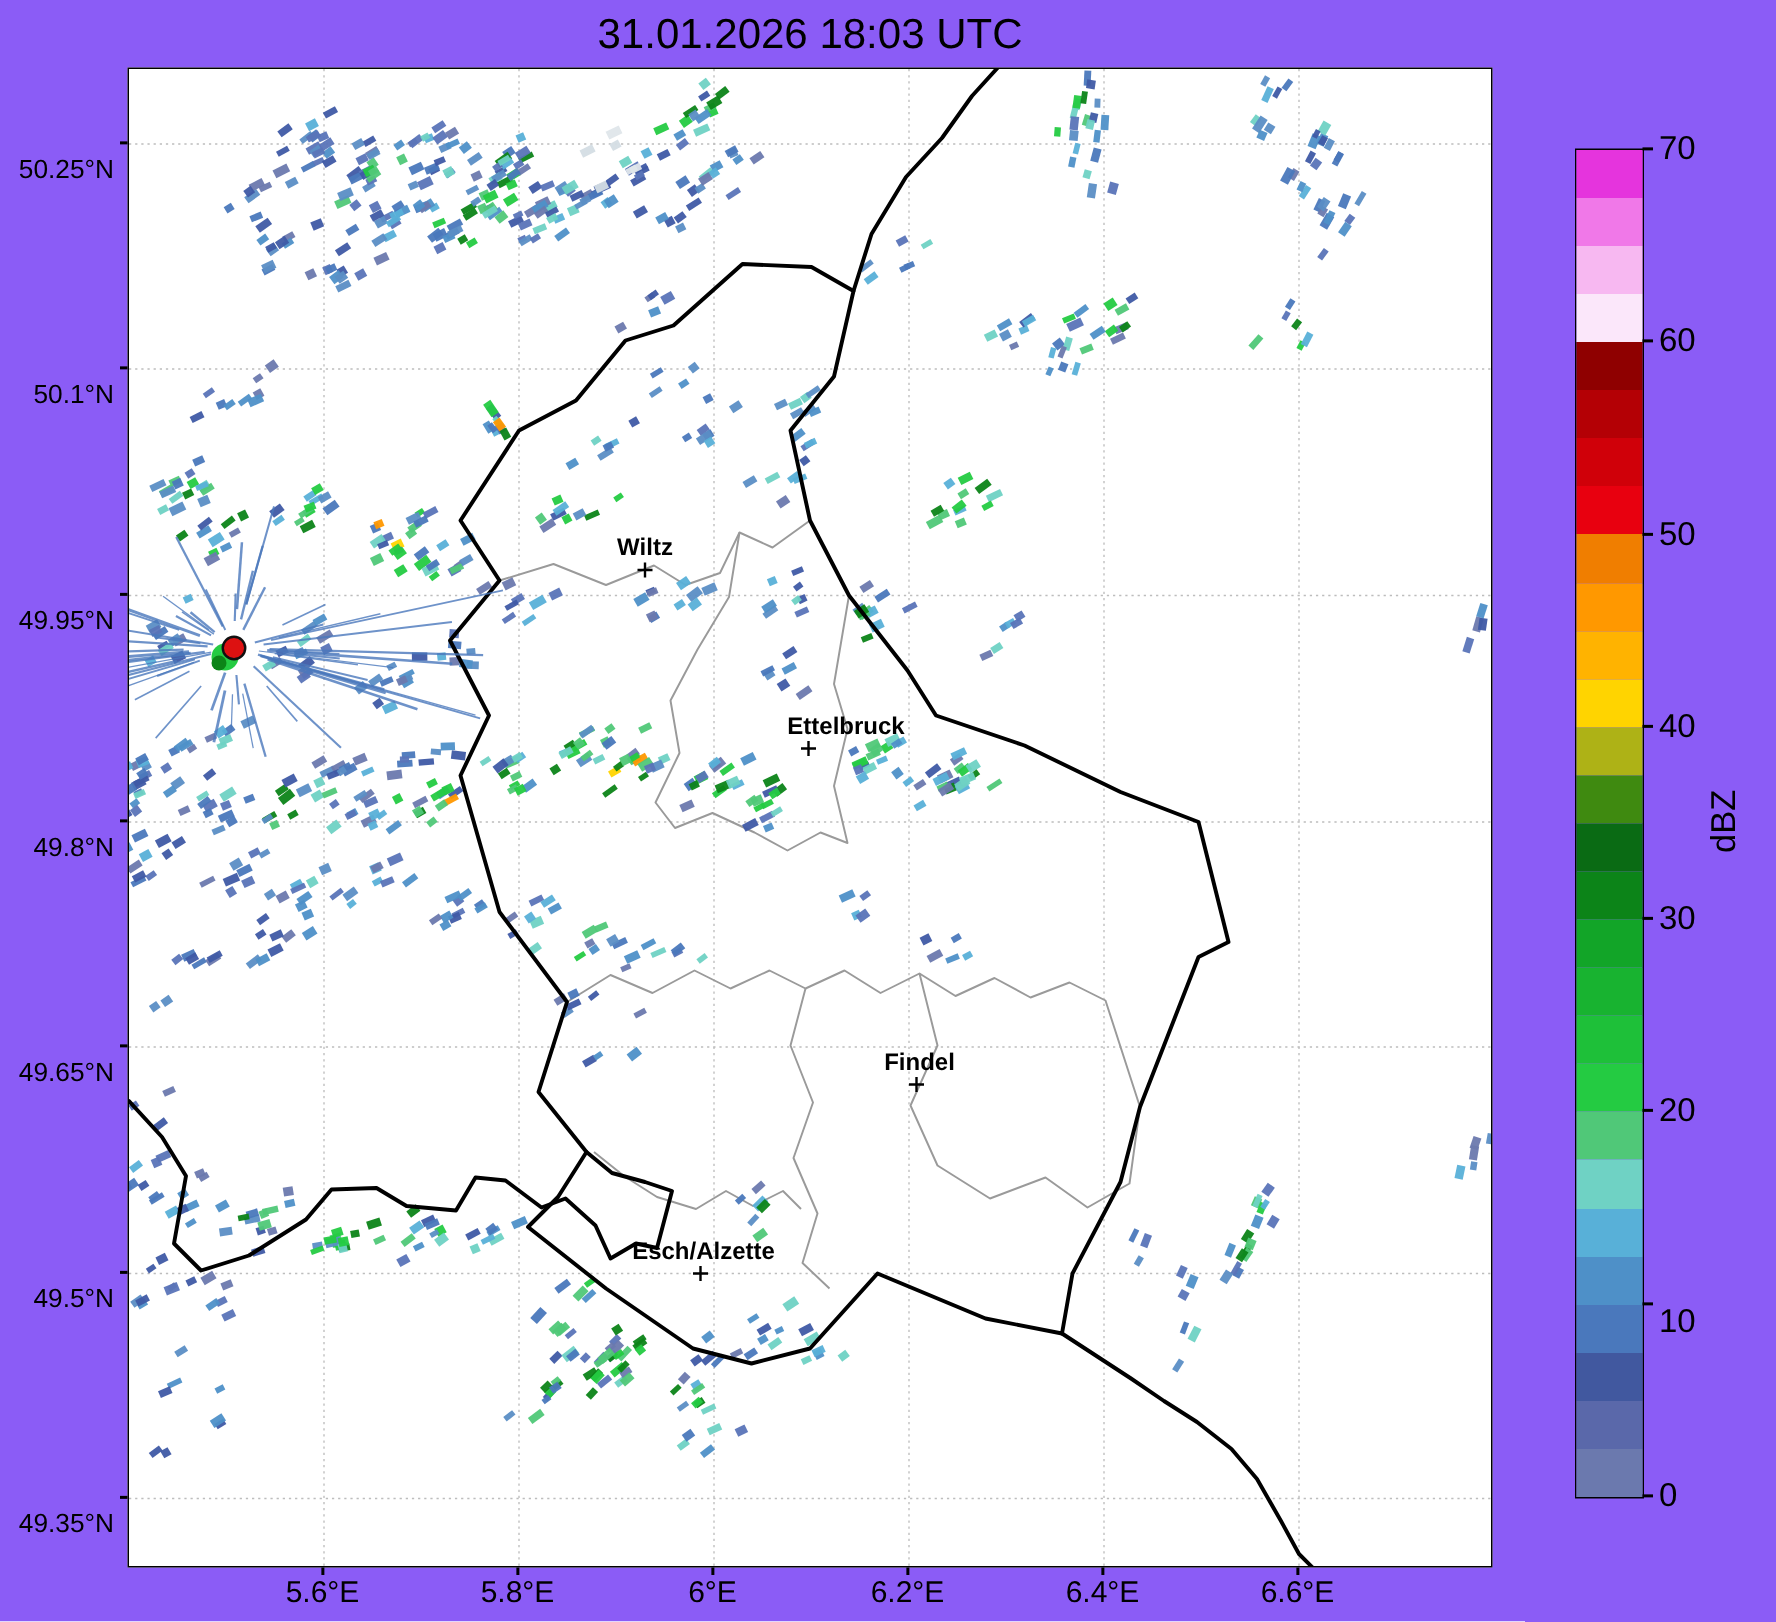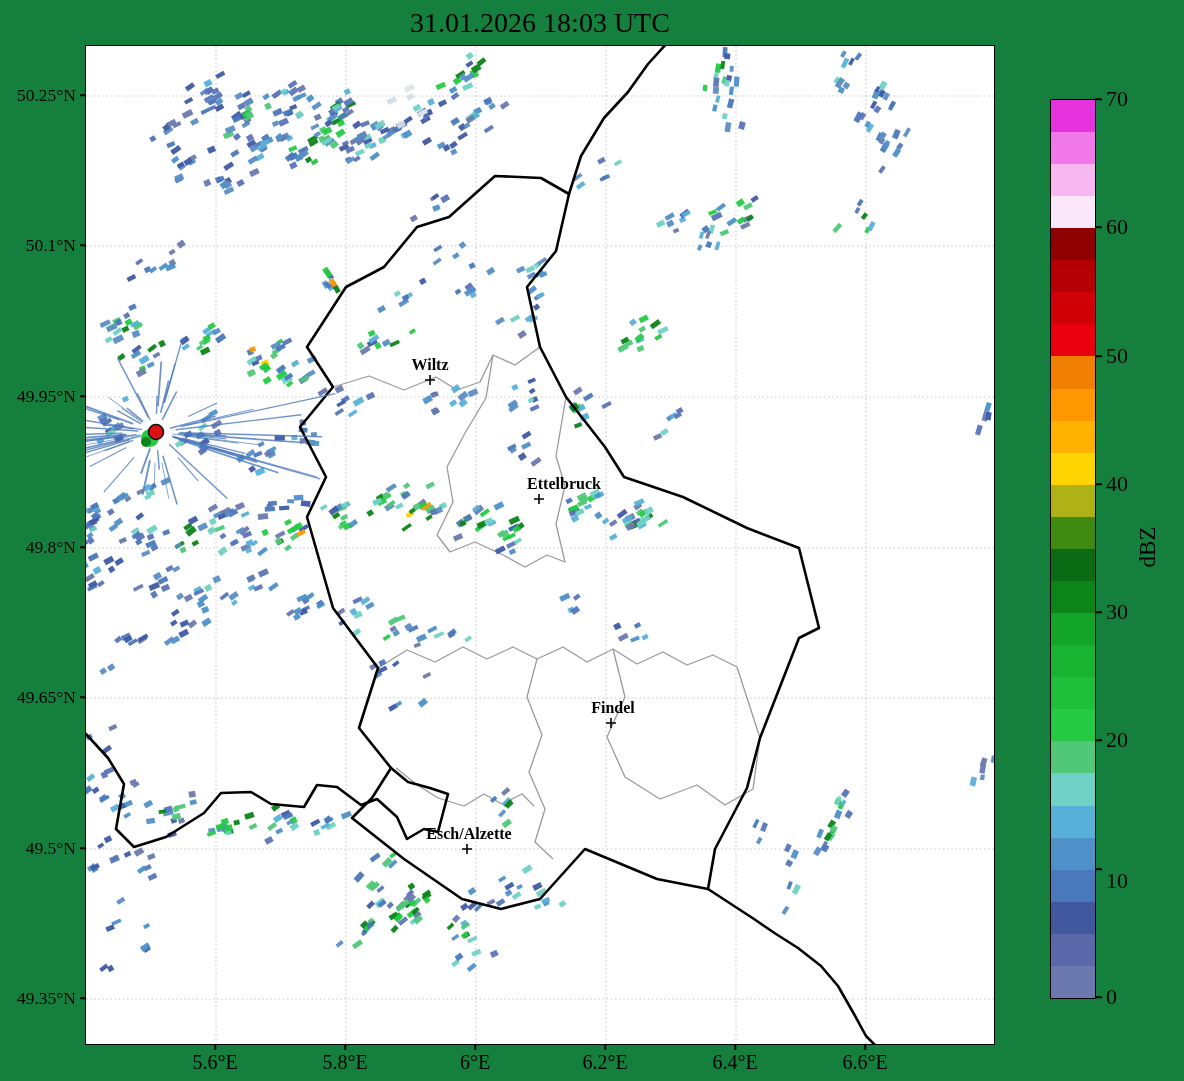--- a/index.html
+++ b/index.html
@@ -1,30 +1,30 @@
 <!DOCTYPE html>
 <html><head>
 <meta charset="utf-8">
 <style>
   html,body{margin:0;padding:0;background:#fff;}
-  #figure{position:relative;width:1184px;height:1081px;background:#15803d;
-          font-family:Liberation Serif, serif;color:#000;overflow:hidden;}
+  #figure{position:relative;width:1184px;height:1081px;background:#8b5cf6;
+          font-family:Liberation Sans, sans-serif;color:#000;overflow:hidden;}
   .title{position:absolute;left:85px;top:8px;width:910px;text-align:center;
          font-size:28px;line-height:1.1;}
   .plot{position:absolute;left:85px;top:45px;width:910px;height:1000px;
         border:1.8px solid #000;box-sizing:border-box;background:#fff;overflow:hidden;}
   .plot svg{position:absolute;left:0;top:0;}
   .grid{stroke:#bdbdbd;stroke-width:0.9;stroke-dasharray:1.5 2.6;fill:none;}
   .gray-border{stroke:#9a9a9a;stroke-width:1.3;fill:none;stroke-linejoin:round;}
   .country{stroke:#000;stroke-width:2.6;fill:none;stroke-linejoin:round;stroke-linecap:round;}
   .city{font-size:16px;font-weight:bold;text-anchor:middle;fill:#000;}
   .annot{position:absolute;left:5px;top:4px;background:#fff;border:1.2px solid #000;
          padding:2px 8px 4px 8px;font-size:15px;line-height:1.4;white-space:nowrap;}
   .xtick{position:absolute;top:1051px;transform:translateX(-50%);font-size:20px;}
-  .ytick{position:absolute;left:0;width:76px;text-align:right;transform:translateY(-50%);font-size:17.5px;}
+  .ytick{position:absolute;left:0;width:76px;text-align:right;transform:translateY(-50%);font-size:17.5px;margin-top:18px;}
   .cbtick{position:absolute;left:1106px;transform:translateY(-50%);font-size:22px;}
   .tickmark{position:absolute;background:#000;}
   .colorbar{position:absolute;left:1050px;top:99px;width:44px;height:898px;
             border:1.2px solid #000;box-sizing:content-box;display:flex;flex-direction:column-reverse;}
   .colorbar div{flex:1 1 auto;}
   .dbz{position:absolute;left:1128px;top:534px;font-size:23px;transform:rotate(-90deg);
        transform-origin:center;}
 </style>
 </head>
 <body>

